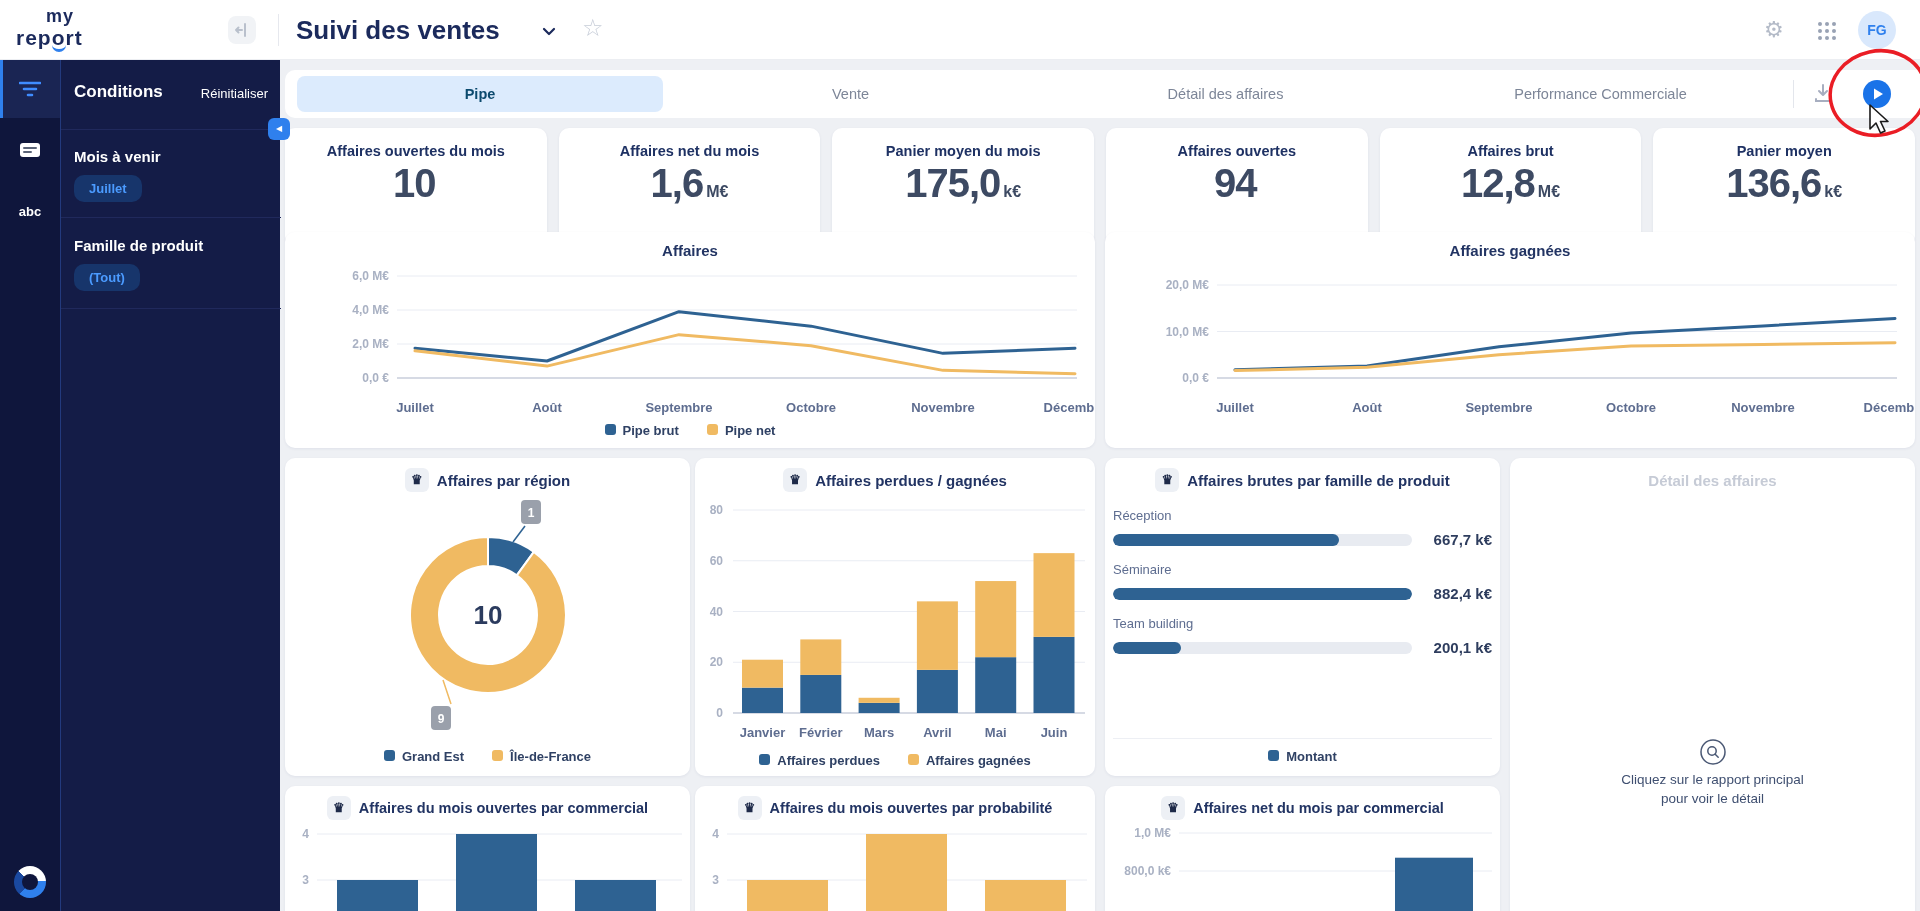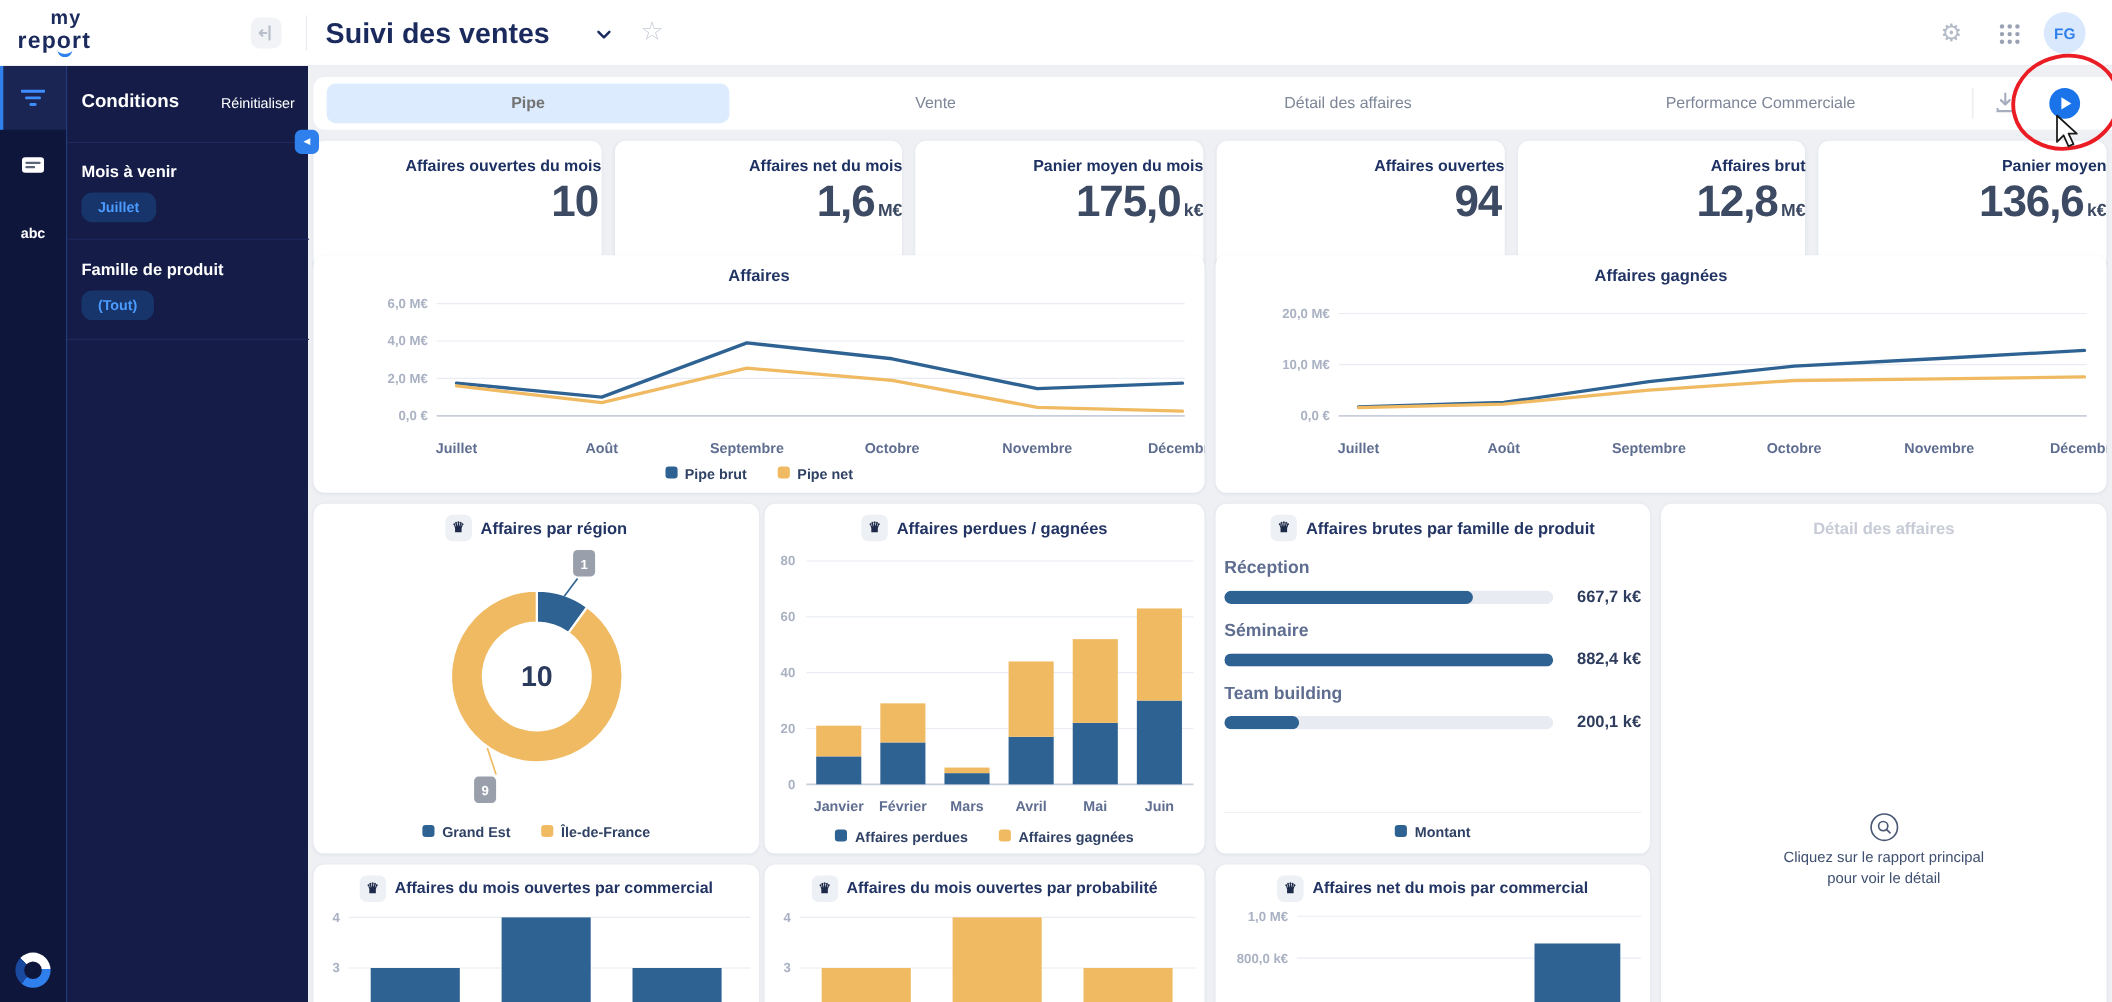--- a/index.html
+++ b/index.html
@@ -34,42 +34,42 @@
   .cond-title { position:absolute; left:13px; top:22px; color:#fff; font-size:17px; font-weight:bold; }
   .reset { position:absolute; right:12px; top:26px; color:#fff; font-size:13px; font-weight:normal; background:none; border:none; cursor:pointer; }
   .pdiv { position:absolute; left:0; width:220px; height:1px; background:#20295c; }
   .flabel { position:absolute; left:13px; color:#fff; font-size:15px; font-weight:bold; }
   .fbadge { position:absolute; left:13px; padding:6px 15px; border-radius:10px; background:#17356b; color:#4b9bff; font-size:13px; font-weight:bold; border:none; cursor:pointer; }
   .chip { position:absolute; left:268px; top:118px; width:22px; height:22px; border-radius:6px; background:#2f80ed; color:#fff; border:none; font-size:8px; line-height:22px; text-align:center; cursor:pointer; z-index:6; }
 
   
   .tabbar { position:absolute; left:285px; top:70px; width:1635px; height:48px; background:#fff; border-radius:10px 0 0 10px; z-index:3; }
   .tab { position:absolute; top:0; height:48px; line-height:48px; text-align:center; font-size:14.5px; color:#7d8698; cursor:pointer; }
-  .tab.pill { top:6px; height:36px; line-height:36px; border-radius:8px; background:#dcebfd; color:#737373; font-weight:bold; }
+  .tab.pill { top:6px; height:36px; line-height:36px; border-radius:8px; background:#dcebfd; color:#0c4a6e; font-weight:bold; }
   .tbar-div { position:absolute; left:1508px; top:10px; width:1px; height:28px; background:#e3e6ec; }
   .dl-btn { position:absolute; left:1526px; top:12px; width:24px; height:24px; background:none; border:none; cursor:pointer; }
   .play-btn { position:absolute; left:1578px; top:10px; width:28px; height:28px; border-radius:50%; background:#1a73e8; border:none; cursor:pointer; }
   .play-btn svg { display:block; margin:auto; }
 
   
   .card { position:absolute; background:#fff; border-radius:10px; box-shadow:0 1px 3px rgba(23,43,99,.07); }
   .kpis { position:absolute; left:285px; top:128px; width:1630px; display:flex; gap:12px; }
-  .kpi { flex:1; height:118px; position:relative; background:#fff; border-radius:10px; box-shadow:0 1px 3px rgba(23,43,99,.07); text-align:right; }
+  .kpi { flex:1; height:118px; position:relative; background:#fff; border-radius:10px; box-shadow:0 1px 3px rgba(23,43,99,.07); text-align:center; }
   .kpi .klabel { margin-top:15px; font-size:14.5px; font-weight:bold; color:#1e3163; }
   .kpi .kvalue { margin-top:2px; font-size:40px; font-weight:bold; color:#3d4a63; letter-spacing:-1px; }
   .kpi .kunit { font-size:16px; letter-spacing:0; margin-left:3px; }
   .ctitle { position:absolute; top:10px; left:0; right:0; display:flex; justify-content:center; align-items:center; gap:8px; font-size:15px; font-weight:bold; color:#223463; z-index:2; }
   .crown { width:24px; height:24px; border-radius:6px; background:#edf0f5; color:#1e2a49; font-size:13px; line-height:24px; text-align:center; }
   .legend { position:absolute; left:0; right:0; display:flex; justify-content:center; gap:28px; font-size:13px; font-weight:bold; color:#2f4164; }
   .legend i { display:inline-block; width:11px; height:11px; border-radius:3px; margin-right:7px; }
   .plot { position:absolute; left:0; top:0; }
 
   
   .hrows { position:absolute; left:8px; top:36px; width:379px; }
-  .hrow-label { font-size:16px; font-weight:bold; color:#5e6d90; margin-top:14px; }
+  .hrow-label { font-size:13px; font-weight:normal; color:#5e6d90; margin-top:14px; }
   .hrow-line { display:flex; align-items:center; margin-top:8px; }
   .htrack { width:299px; height:12px; border-radius:6px; background:#e8ebf1; overflow:hidden; }
   .hfill { height:12px; border-radius:6px; background:#2e6292; }
   .hval { flex:1; text-align:right; font-size:15px; font-weight:bold; color:#2e3d5e; }
   .hdivider { position:absolute; left:8px; right:8px; top:280px; height:1px; background:#edeff4; }
 
   
   .detail-title { position:absolute; top:14px; left:0; right:0; text-align:center; font-size:15px; font-weight:bold; color:#c6cbd6; }
   .detail-msg { position:absolute; top:312px; left:0; right:0; text-align:center; font-size:13.5px; color:#3f4f70; line-height:19px; }
   .mag { position:absolute; left:0; right:0; top:280px; text-align:center; }

